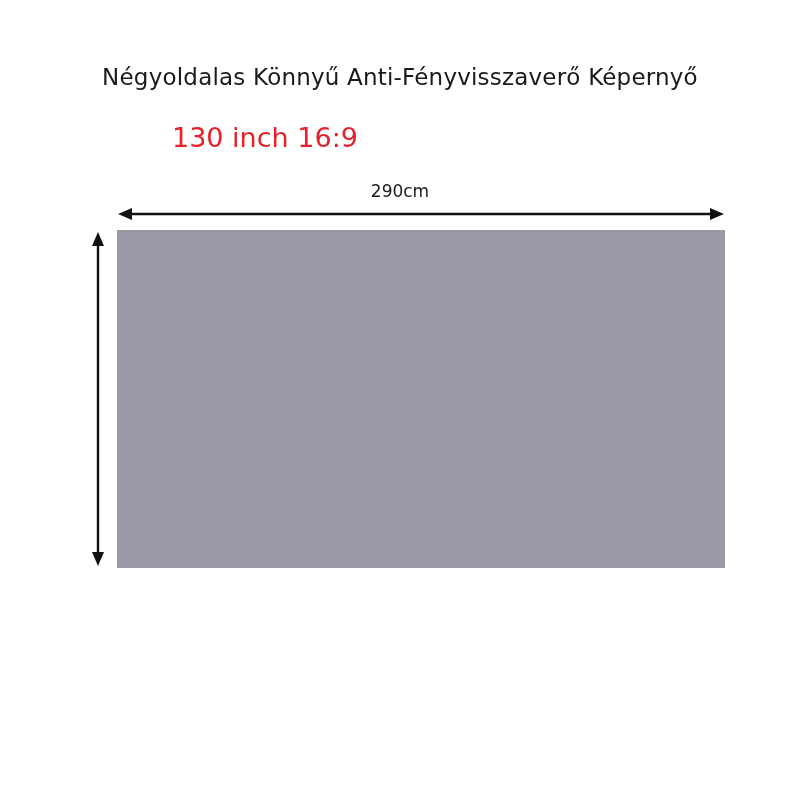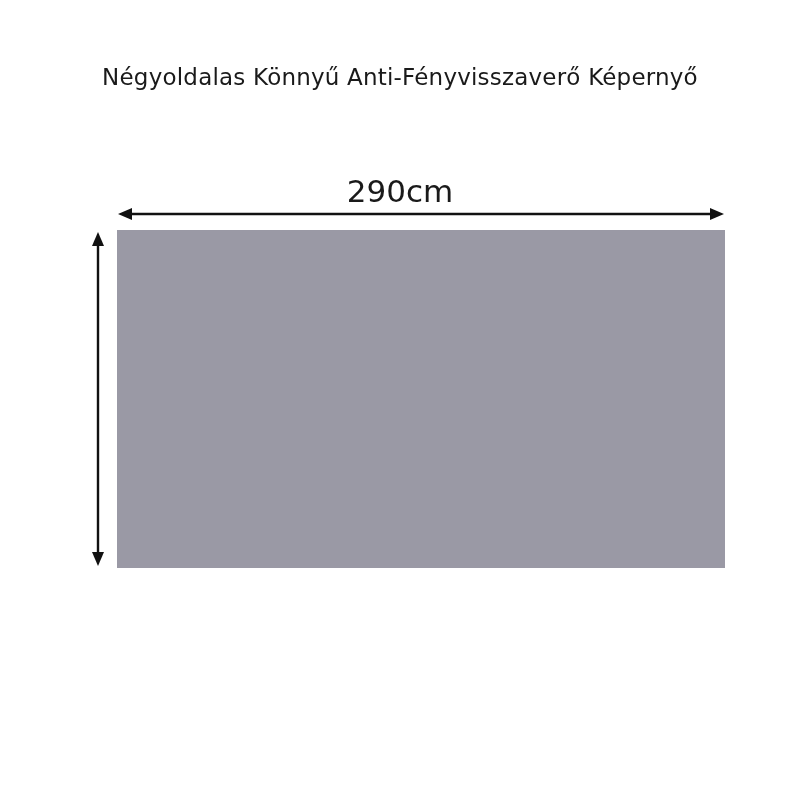--- a/index.html
+++ b/index.html
@@ -59,21 +59,21 @@
     background: #9a99a5;
   }
 
   
   .dim-top-label {
     position: absolute;
     left: 0;
     top: 176px;
     width: 800px;
     text-align: center;
-    font-size: 31px;
+    font-size: 17px;
     line-height: 30px;
     color: #1a1a1a;
   }
 
   .arrow-h {
     position: absolute;
     left: 118px;
     top: 205px;
     width: 606px;
     height: 18px;
@@ -99,20 +99,21 @@
     color: #585858;
   }
 </style>
 </head>
 <body>
 
 <div id="diagram">
 
   <div class="title">Négyoldalas Könnyű Anti-Fényvisszaverő Képernyő</div>
 
+  <div class="subtitle">130 inch 16:9</div>
 
   <div class="dim-top-label">290cm</div>
 
   <div class="arrow-h">
     <svg width="606" height="18" viewBox="0 0 606 18" xmlns="http://www.w3.org/2000/svg">
       <line x1="10" y1="9" x2="596" y2="9" stroke="#111111" stroke-width="2.4"></line>
       <polygon points="0,9 14,3 14,15" fill="#111111"></polygon>
       <polygon points="606,9 592,3 592,15" fill="#111111"></polygon>
     </svg>
   </div>

